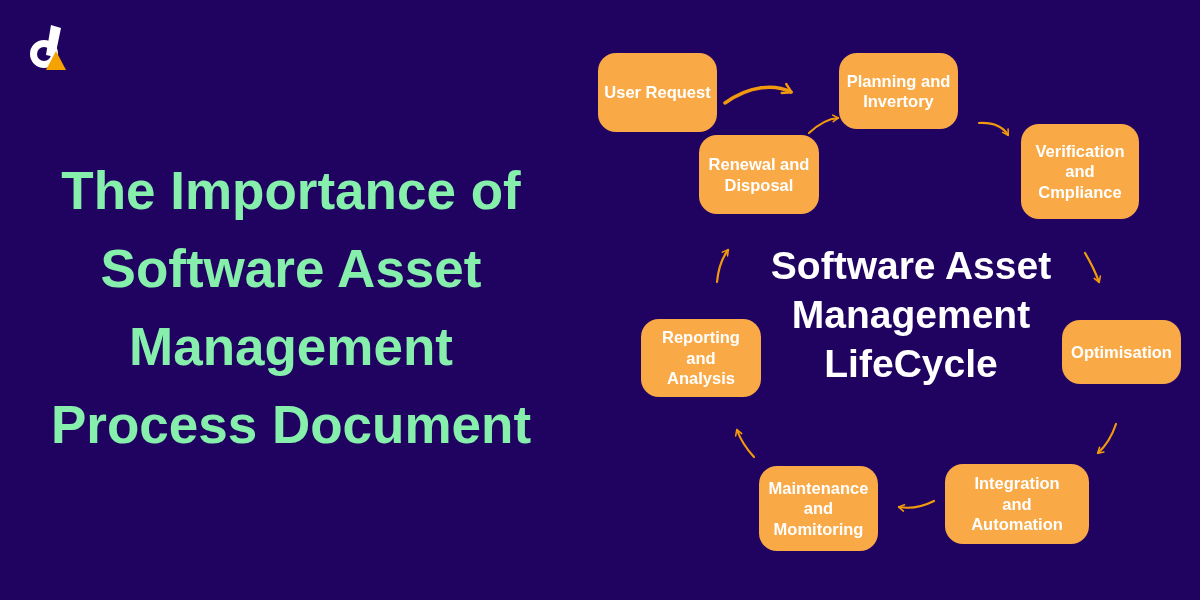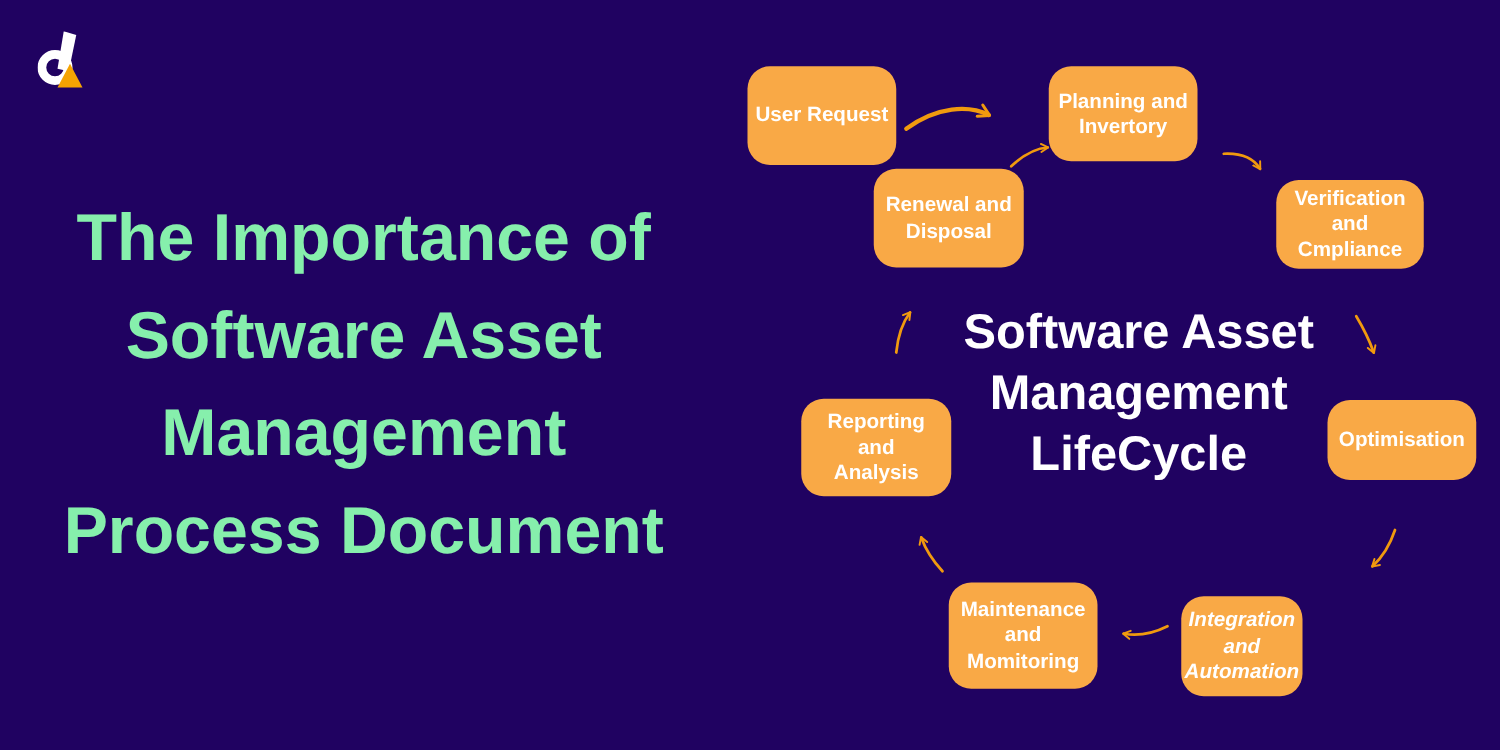--- a/index.html
+++ b/index.html
@@ -70,23 +70,23 @@
     color: #ffffff;
     font-size: 16.5px;
     font-weight: 600;
     line-height: 1.24;
     white-space: pre-line;
     padding: 4px;
   }
   .node-user-request        { left: 566px;  top: 53px;  width: 119px; height: 79px; margin-left: 32px; }
   .node-renewal-disposal    { left: 683px;  top: 135px; width: 120px; height: 79px; margin-left: 16px; }
   .node-planning-inventory  { left: 839px;  top: 53px;  width: 119px; height: 76px; }
-  .node-verification        { left: 1021px; top: 144px; width: 118px; height: 71px; }
+  .node-verification        { left: 1021px; top: 124px; width: 118px; height: 95px; }
   .node-optimisation        { left: 1062px; top: 320px; width: 119px; height: 64px; }
-  .node-integration         { left: 945px;  top: 477px; width: 97px; height: 80px; font-style: italic; }
+  .node-integration         { left: 945px;  top: 464px; width: 144px; height: 80px; }
   .node-maintenance         { left: 759px;  top: 466px; width: 119px; height: 85px; }
   .node-reporting           { left: 641px;  top: 319px; width: 120px; height: 78px; text-align: center; }
 
   .arrows {
     position: absolute;
     left: 0; top: 0;
     width: 1200px; height: 600px;
     pointer-events: none;
   }
 </style>

